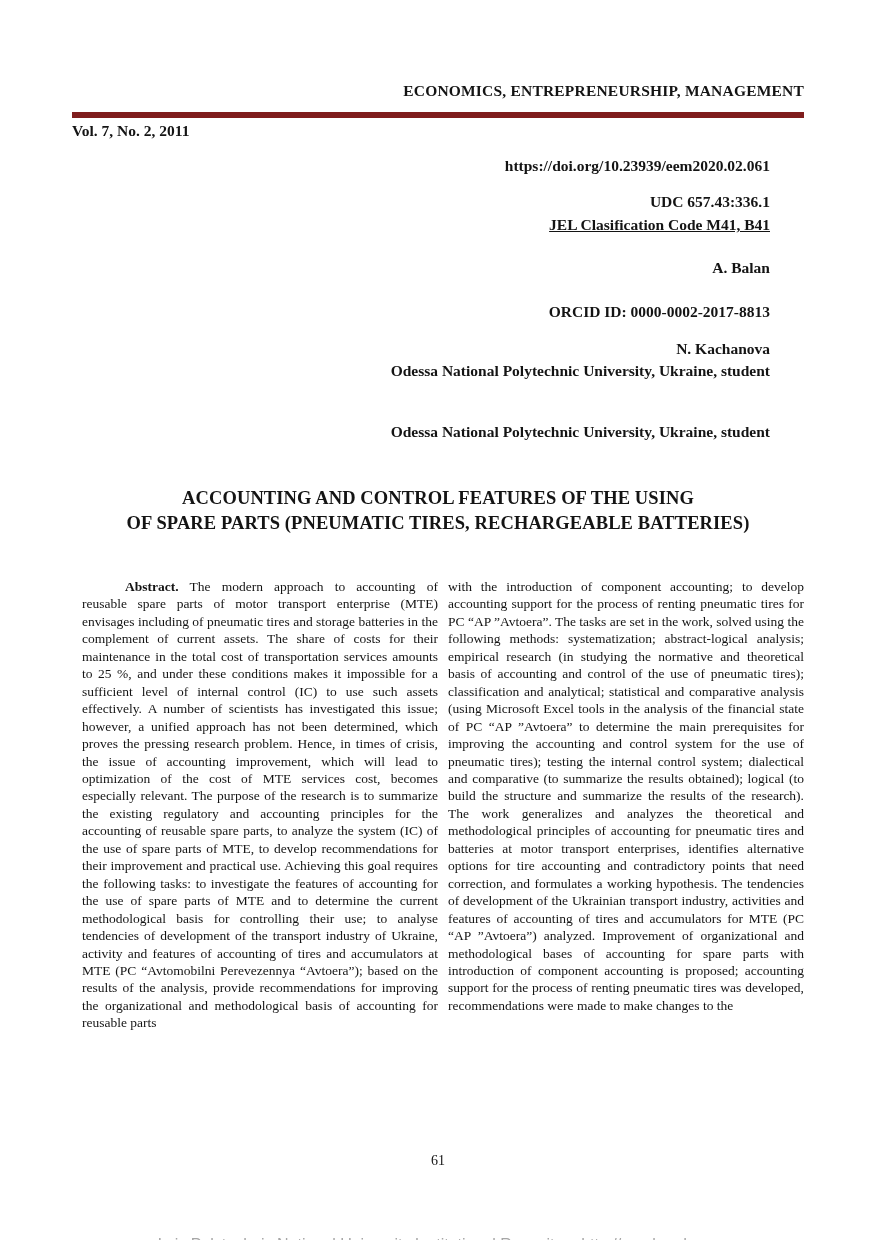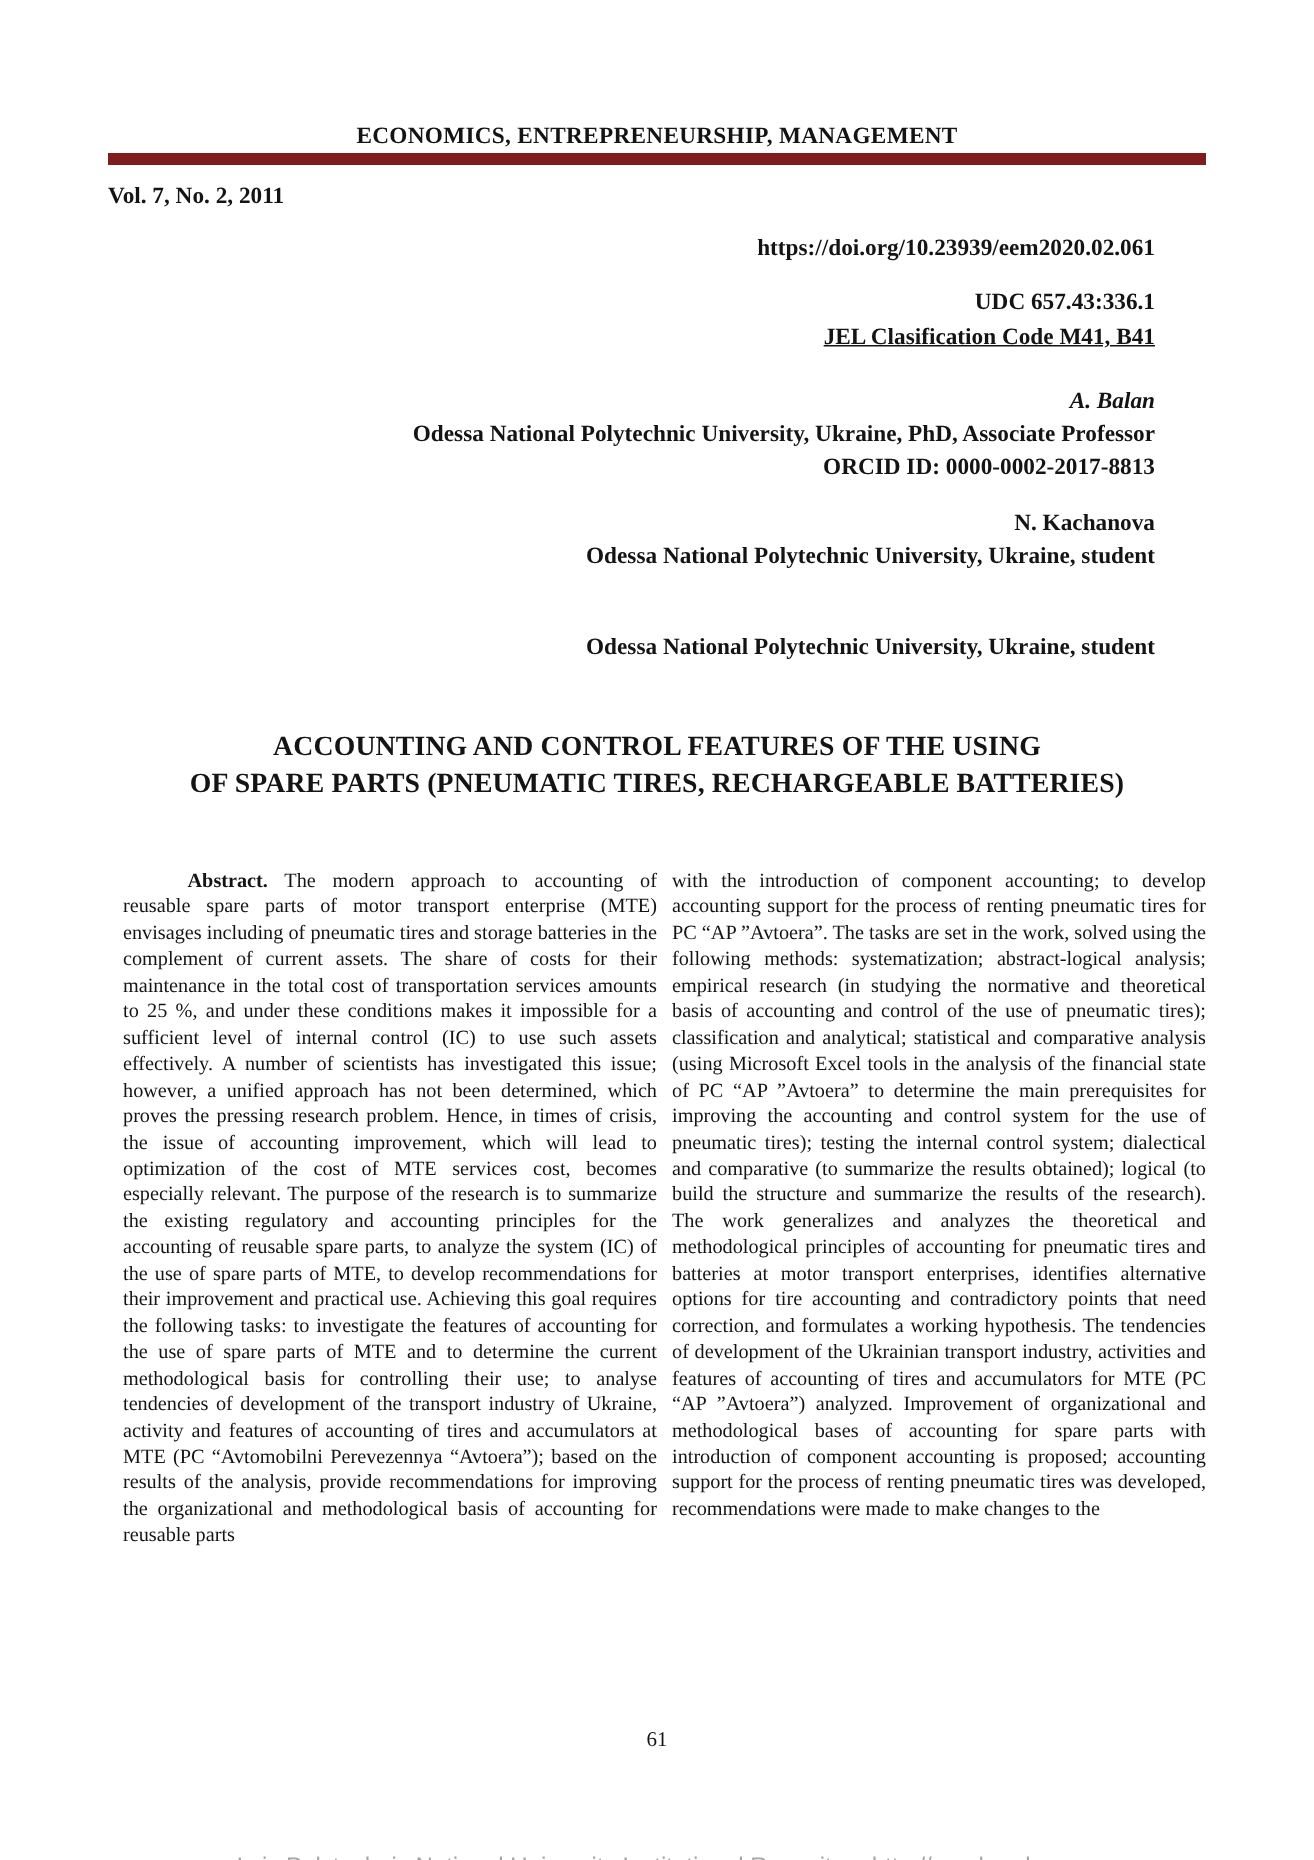--- a/index.html
+++ b/index.html
@@ -16,45 +16,45 @@
     color: #141414;
     overflow: hidden;
   }
   .content-col {
     position: absolute;
     left: 72px;
     width: 732px;
   }
   .journal-header {
     top: 82px;
-    text-align: center;
+    text-align: right;
     font-weight: bold;
     font-size: 15.5px;
     letter-spacing: 0.2px;
-    padding-bottom: 2px;
-    border-bottom: 8px solid #7f1d1d;
+    padding-bottom: 12px;
+    border-bottom: 6px solid #7f1d1d;
   }
   .vol-line {
     top: 122px;
     text-align: left;
     font-weight: bold;
     font-size: 15.5px;
   }
   .right-block {
     text-align: right;
     padding-right: 34px;
     box-sizing: border-box;
     font-size: 15.5px;
     font-weight: bold;
   }
   .doi-line   { top: 157px; }
   .udc-line   { top: 193px; font-weight: bold; }
   .jel-line   { top: 216px; font-weight: bold; text-decoration: underline; }
   .author-name  { font-weight: bold; }
-  .balan-name   { top: 259px; font-style: italic; }
+  .balan-name   { top: 259px; }
   .balan-affil  { top: 281px; }
   .balan-orcid  { top: 303px; }
   .kach-name    { top: 340px; }
   .kach-affil   { top: 362px; }
   .top-name     { top: 401px; }
   .top-affil    { top: 423px; }
   .paper-title {
     top: 486px;
     text-align: center;
     font-weight: bold;
@@ -99,21 +99,20 @@
 
   <div class="content-col vol-line">Vol. 7, No. 2, 2011</div>
 
   <div class="content-col right-block doi-line">https://doi.org/10.23939/eem2020.02.061</div>
 
   <div class="content-col right-block udc-line">UDC 657.43:336.1</div>
 
   <div class="content-col right-block jel-line">JEL Clasification Code M41, B41</div>
 
   <div class="content-col right-block author-name balan-name">A. Balan</div>
-  <div class="content-col right-block balan-affil">Odessa National Polytechnic University, Ukraine, PhD, Associate Professor</div>
   <div class="content-col right-block balan-orcid">ORCID ID: 0000-0002-2017-8813</div>
 
   <div class="content-col right-block author-name kach-name">N. Kachanova</div>
   <div class="content-col right-block kach-affil">Odessa National Polytechnic University, Ukraine, student</div>
 
   <div class="content-col right-block top-affil">Odessa National Polytechnic University, Ukraine, student</div>
 
   <div class="content-col paper-title">
     <div>ACCOUNTING AND CONTROL FEATURES OF THE USING</div>
     <div>OF SPARE PARTS (PNEUMATIC TIRES, RECHARGEABLE BATTERIES)</div>

